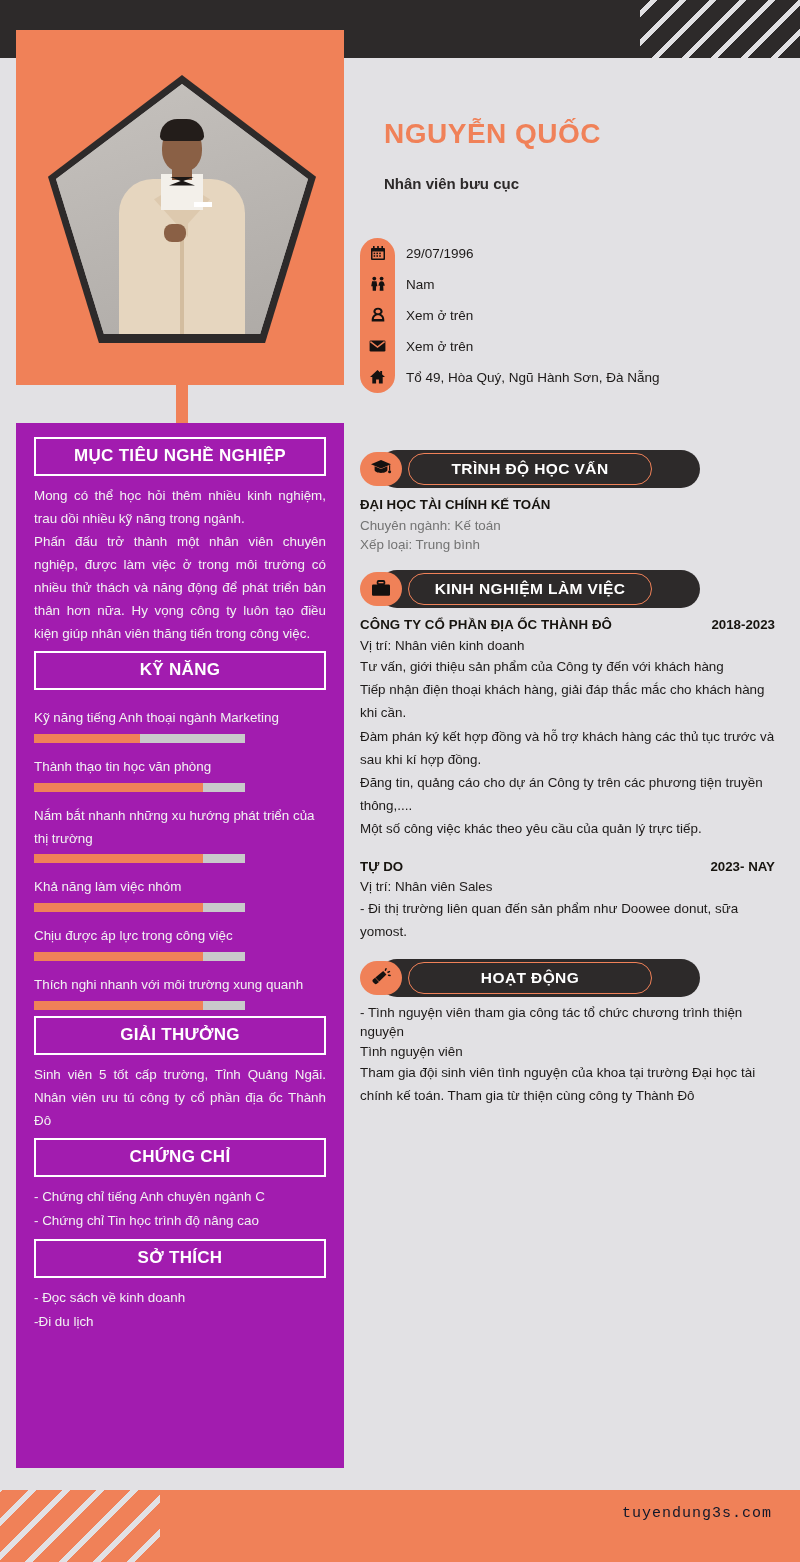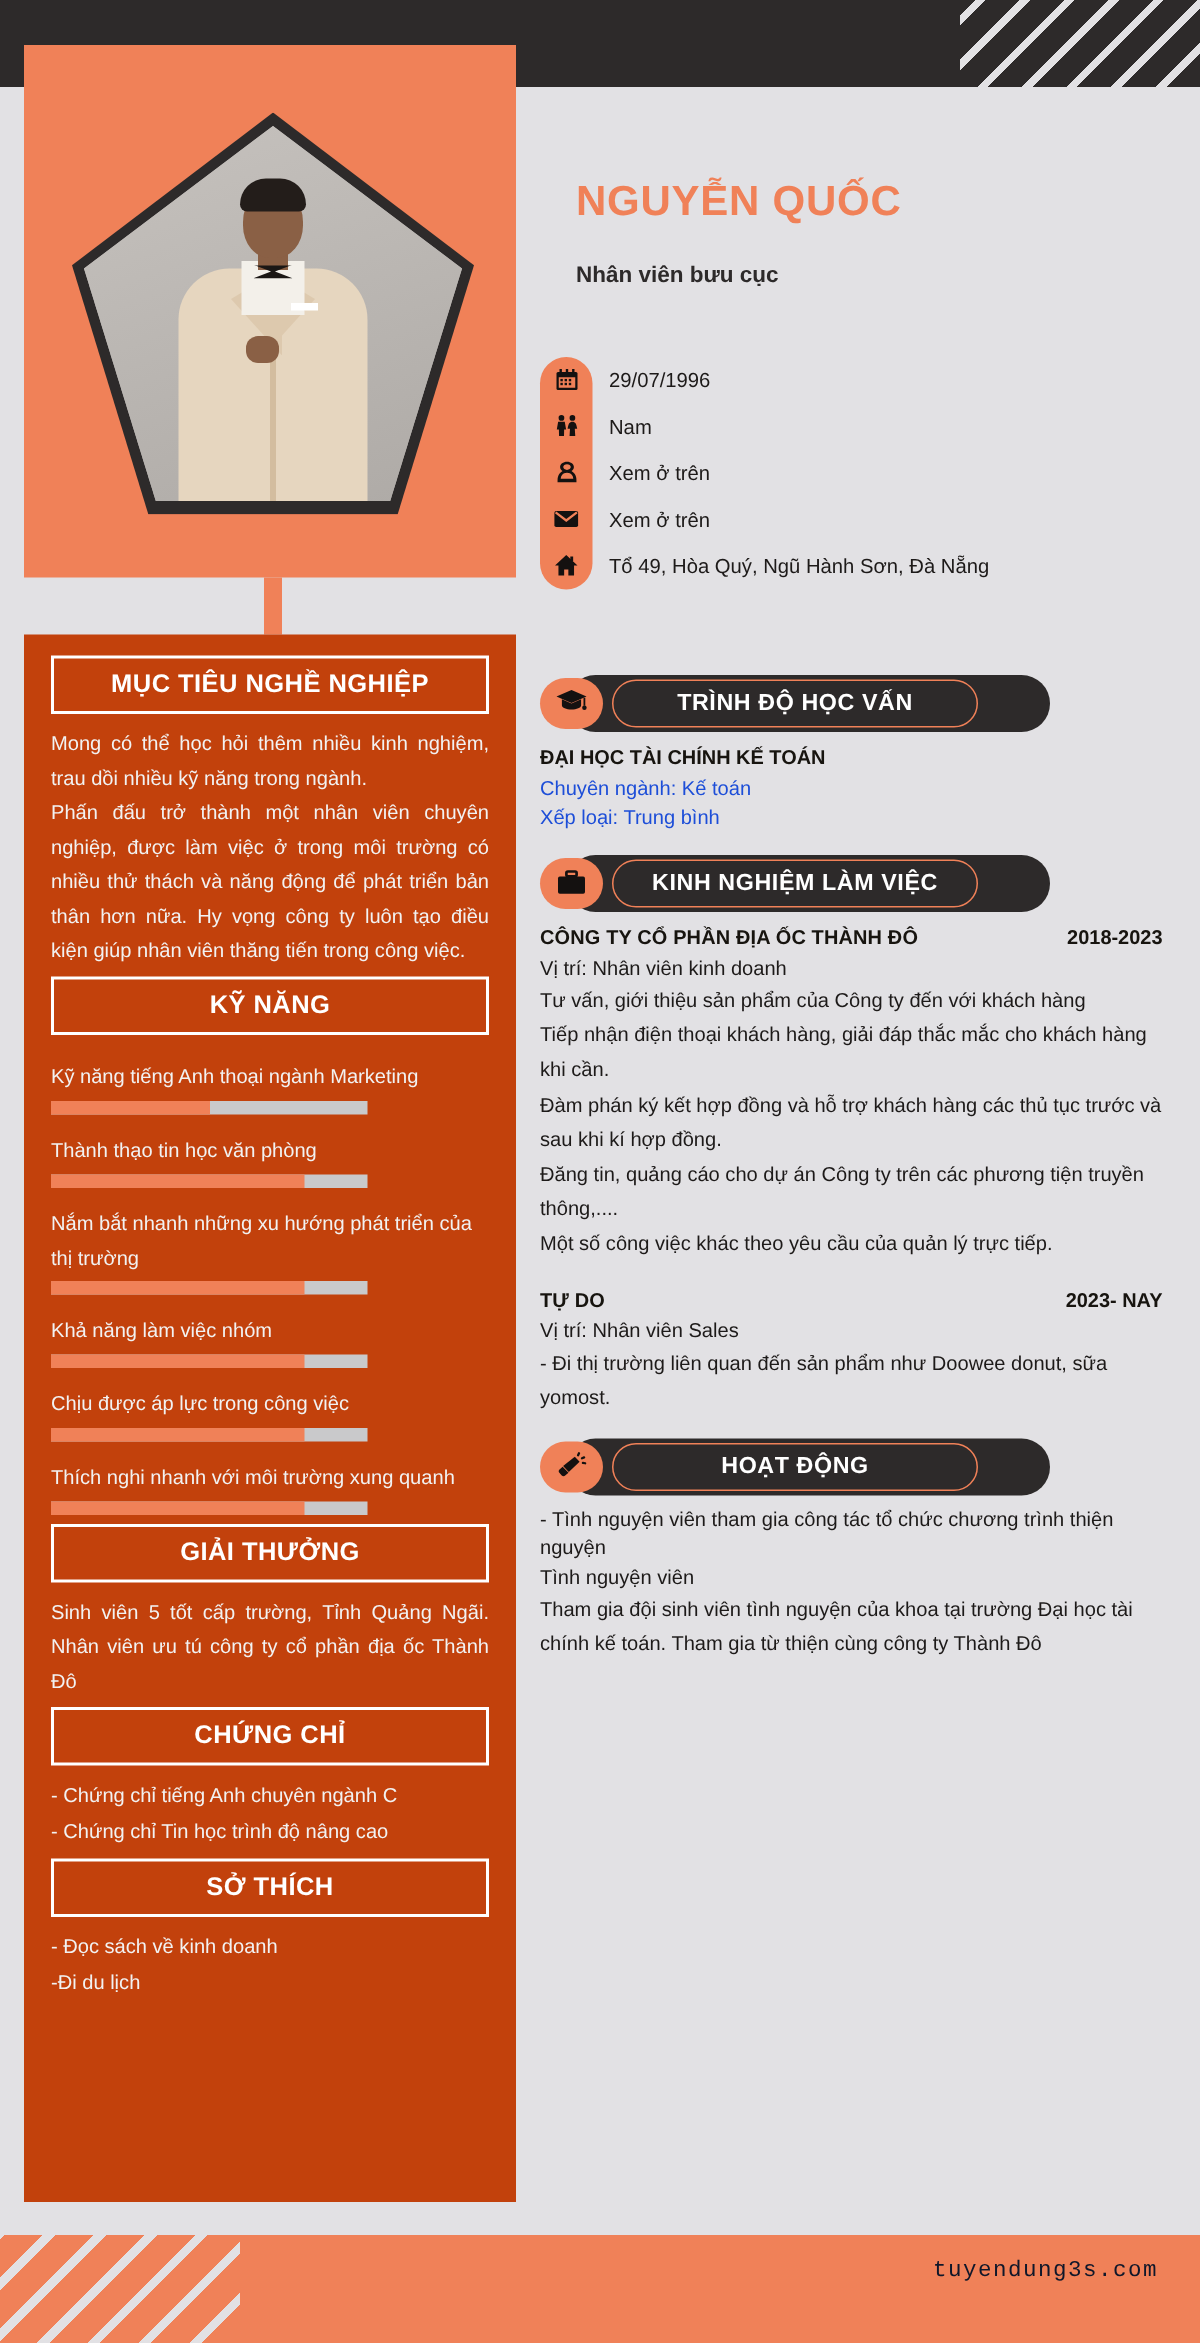--- a/index.html
+++ b/index.html
@@ -70,21 +70,21 @@
   
   .connector {
     position:absolute; left:176px; top:385px; width:12px; height:38px;
     background:#f08158;
   }
 
   
   .sidebar {
     position:absolute; left:16px; top:423px;
     width:328px; height:1045px;
-    background:#c2410c;
+    background:#a21caf;
     padding:14px 18px 20px 18px;
     color:#ffffff;
   }
   .side-head {
     border:2px solid #ffffff;
     text-align:center;
     font-weight:bold;
     font-size:17px;
     letter-spacing:.3px;
     padding:7px 4px 8px;
@@ -153,21 +153,21 @@
     color:#ffffff; font-weight:bold; font-size:15.5px; letter-spacing:.4px;
   }
 
   .sec-body { font-size:13.4px; color:#1d1a19; line-height:1.62; margin:0 0 16px 0; width:420px; }
   .job-head { display:flex; justify-content:space-between; align-items:baseline; width:415px; }
   .job-title { font-weight:bold; font-size:13.3px; color:#17140f; letter-spacing:.1px; }
   .job-date { font-weight:bold; font-size:13.3px; color:#17140f; }
   .job-pos { font-size:13.4px; color:#1d1a19; line-height:1.45; }
   .job-li { font-size:13.4px; color:#1d1a19; line-height:1.72; }
   .edu-title { font-weight:bold; font-size:13.3px; color:#17140f; }
-  .edu-line { font-size:13.4px; color:#1d4ed8; line-height:1.45; }
+  .edu-line { font-size:13.4px; color:#737373; line-height:1.45; }
 
   
   .bottom-bar {
     position:absolute; left:0; bottom:0; width:800px; height:72px;
     background:#f08158;
   }
   .bottom-stripes {
     position:absolute; left:0; bottom:0; width:160px; height:72px;
     background:repeating-linear-gradient(
       -45deg,

